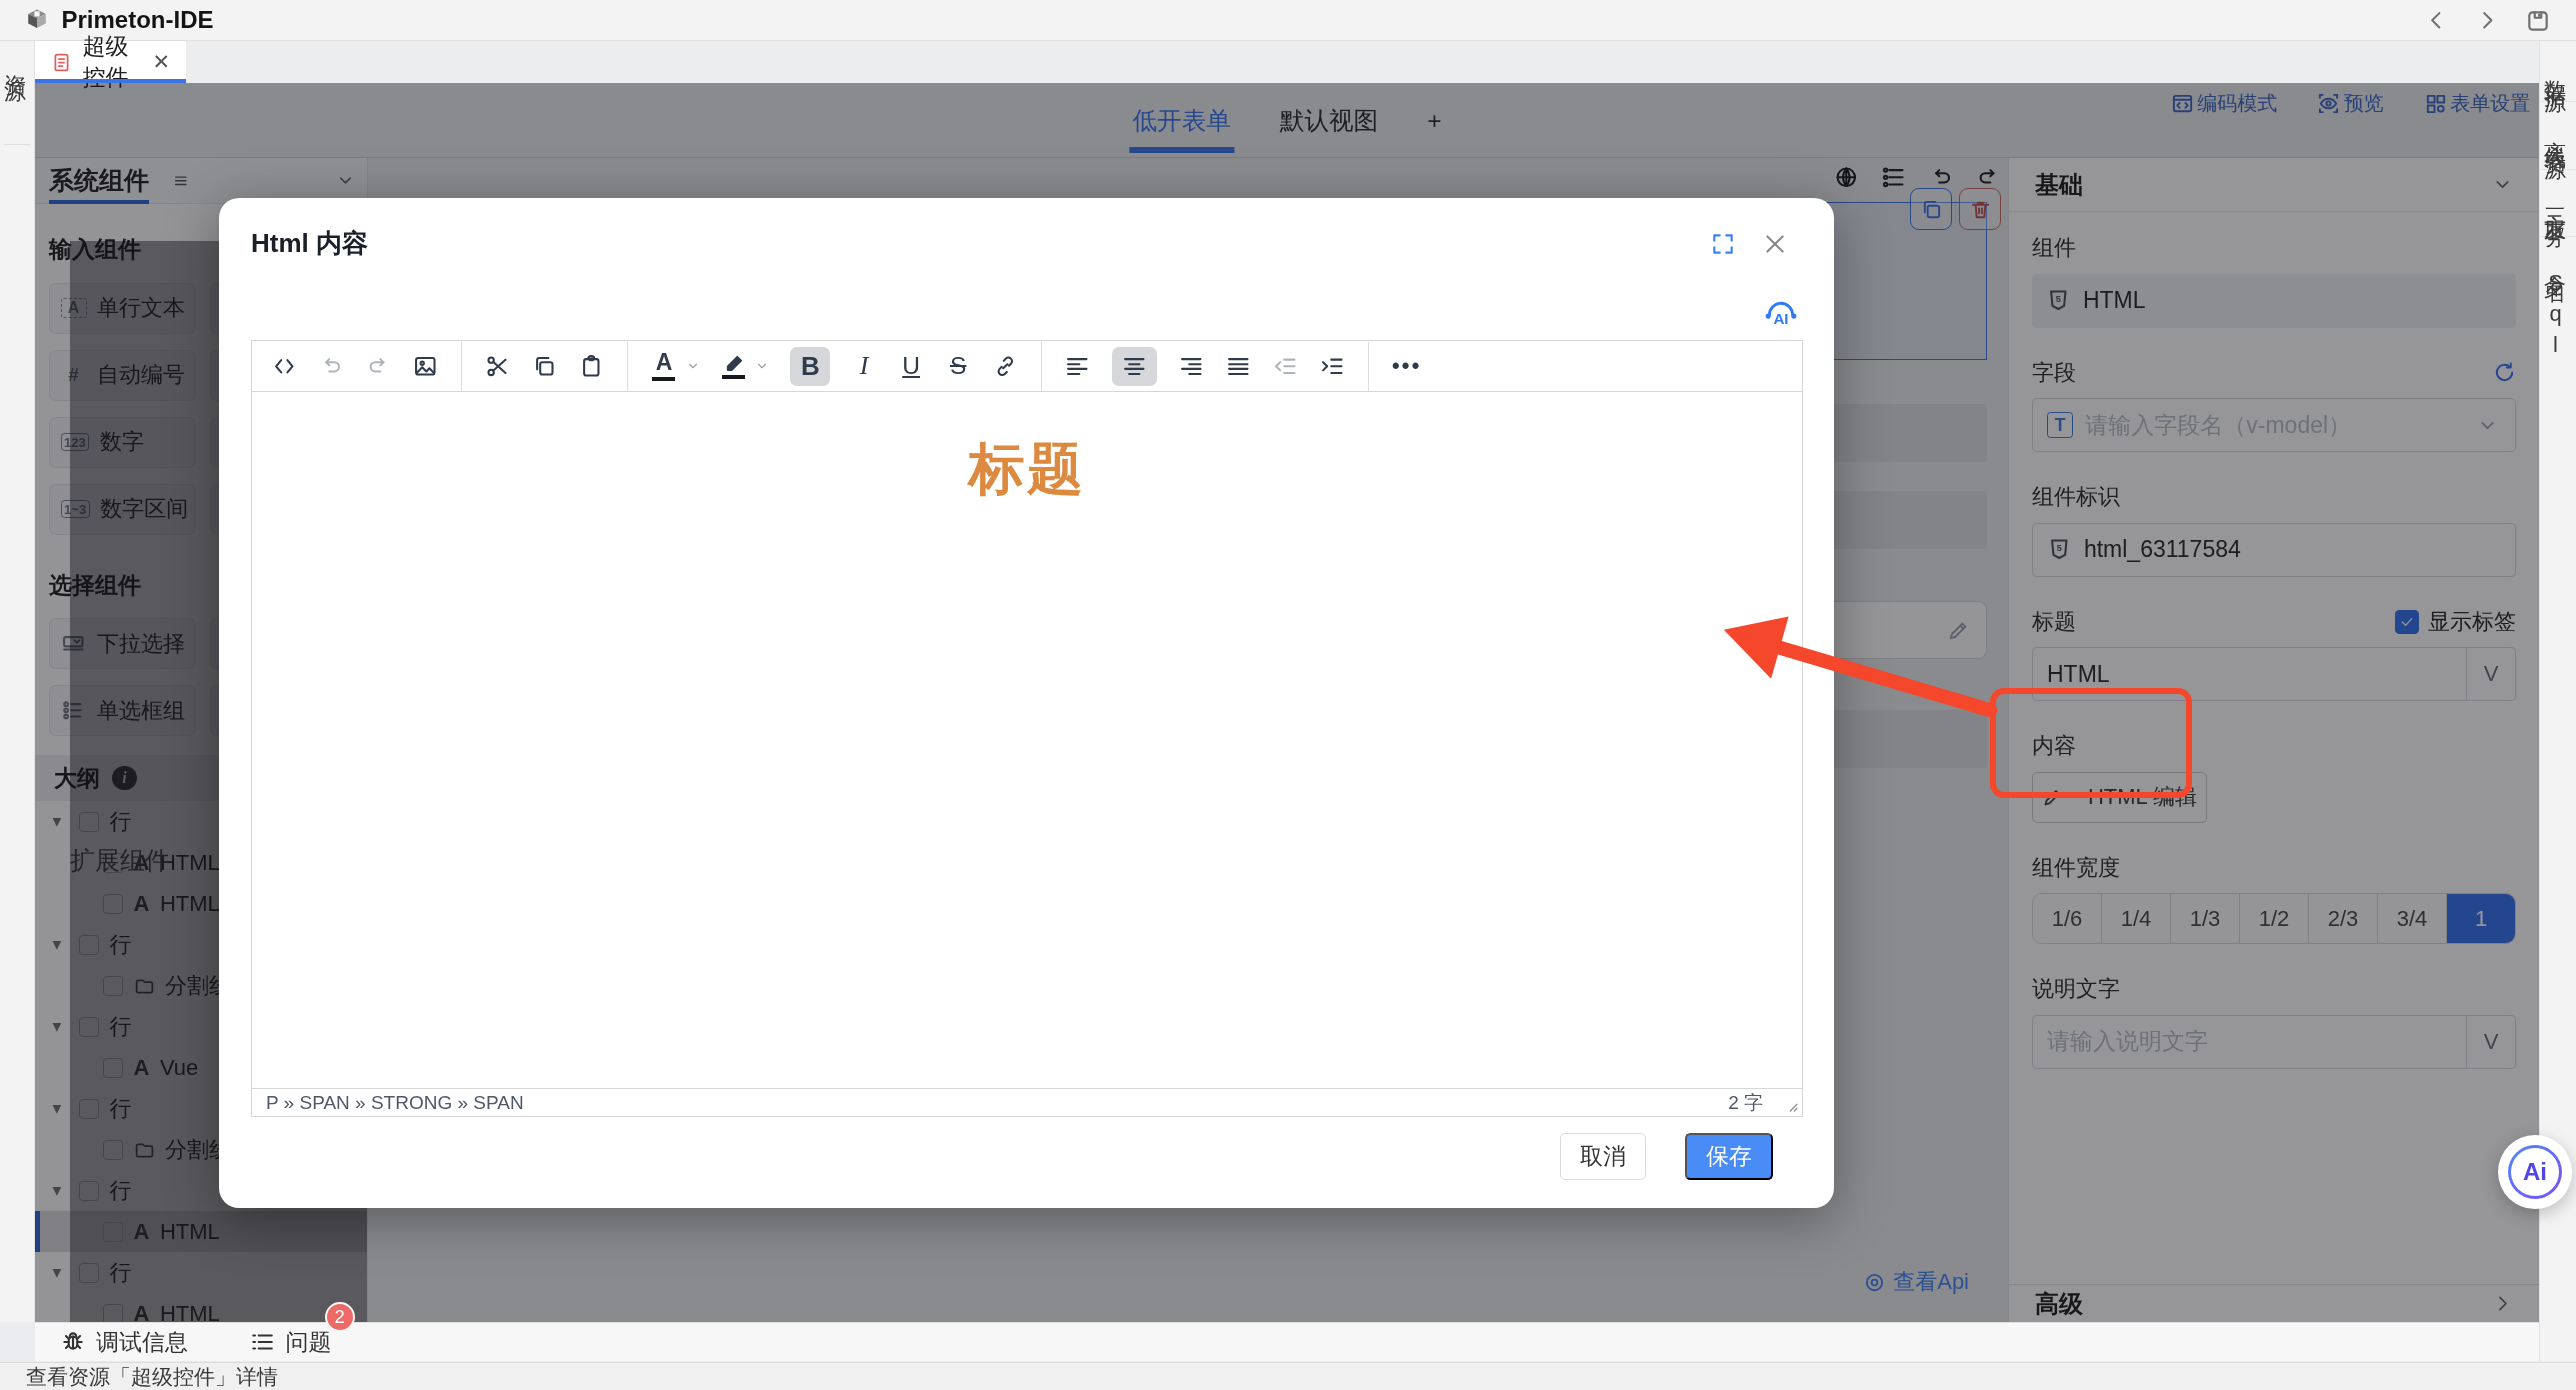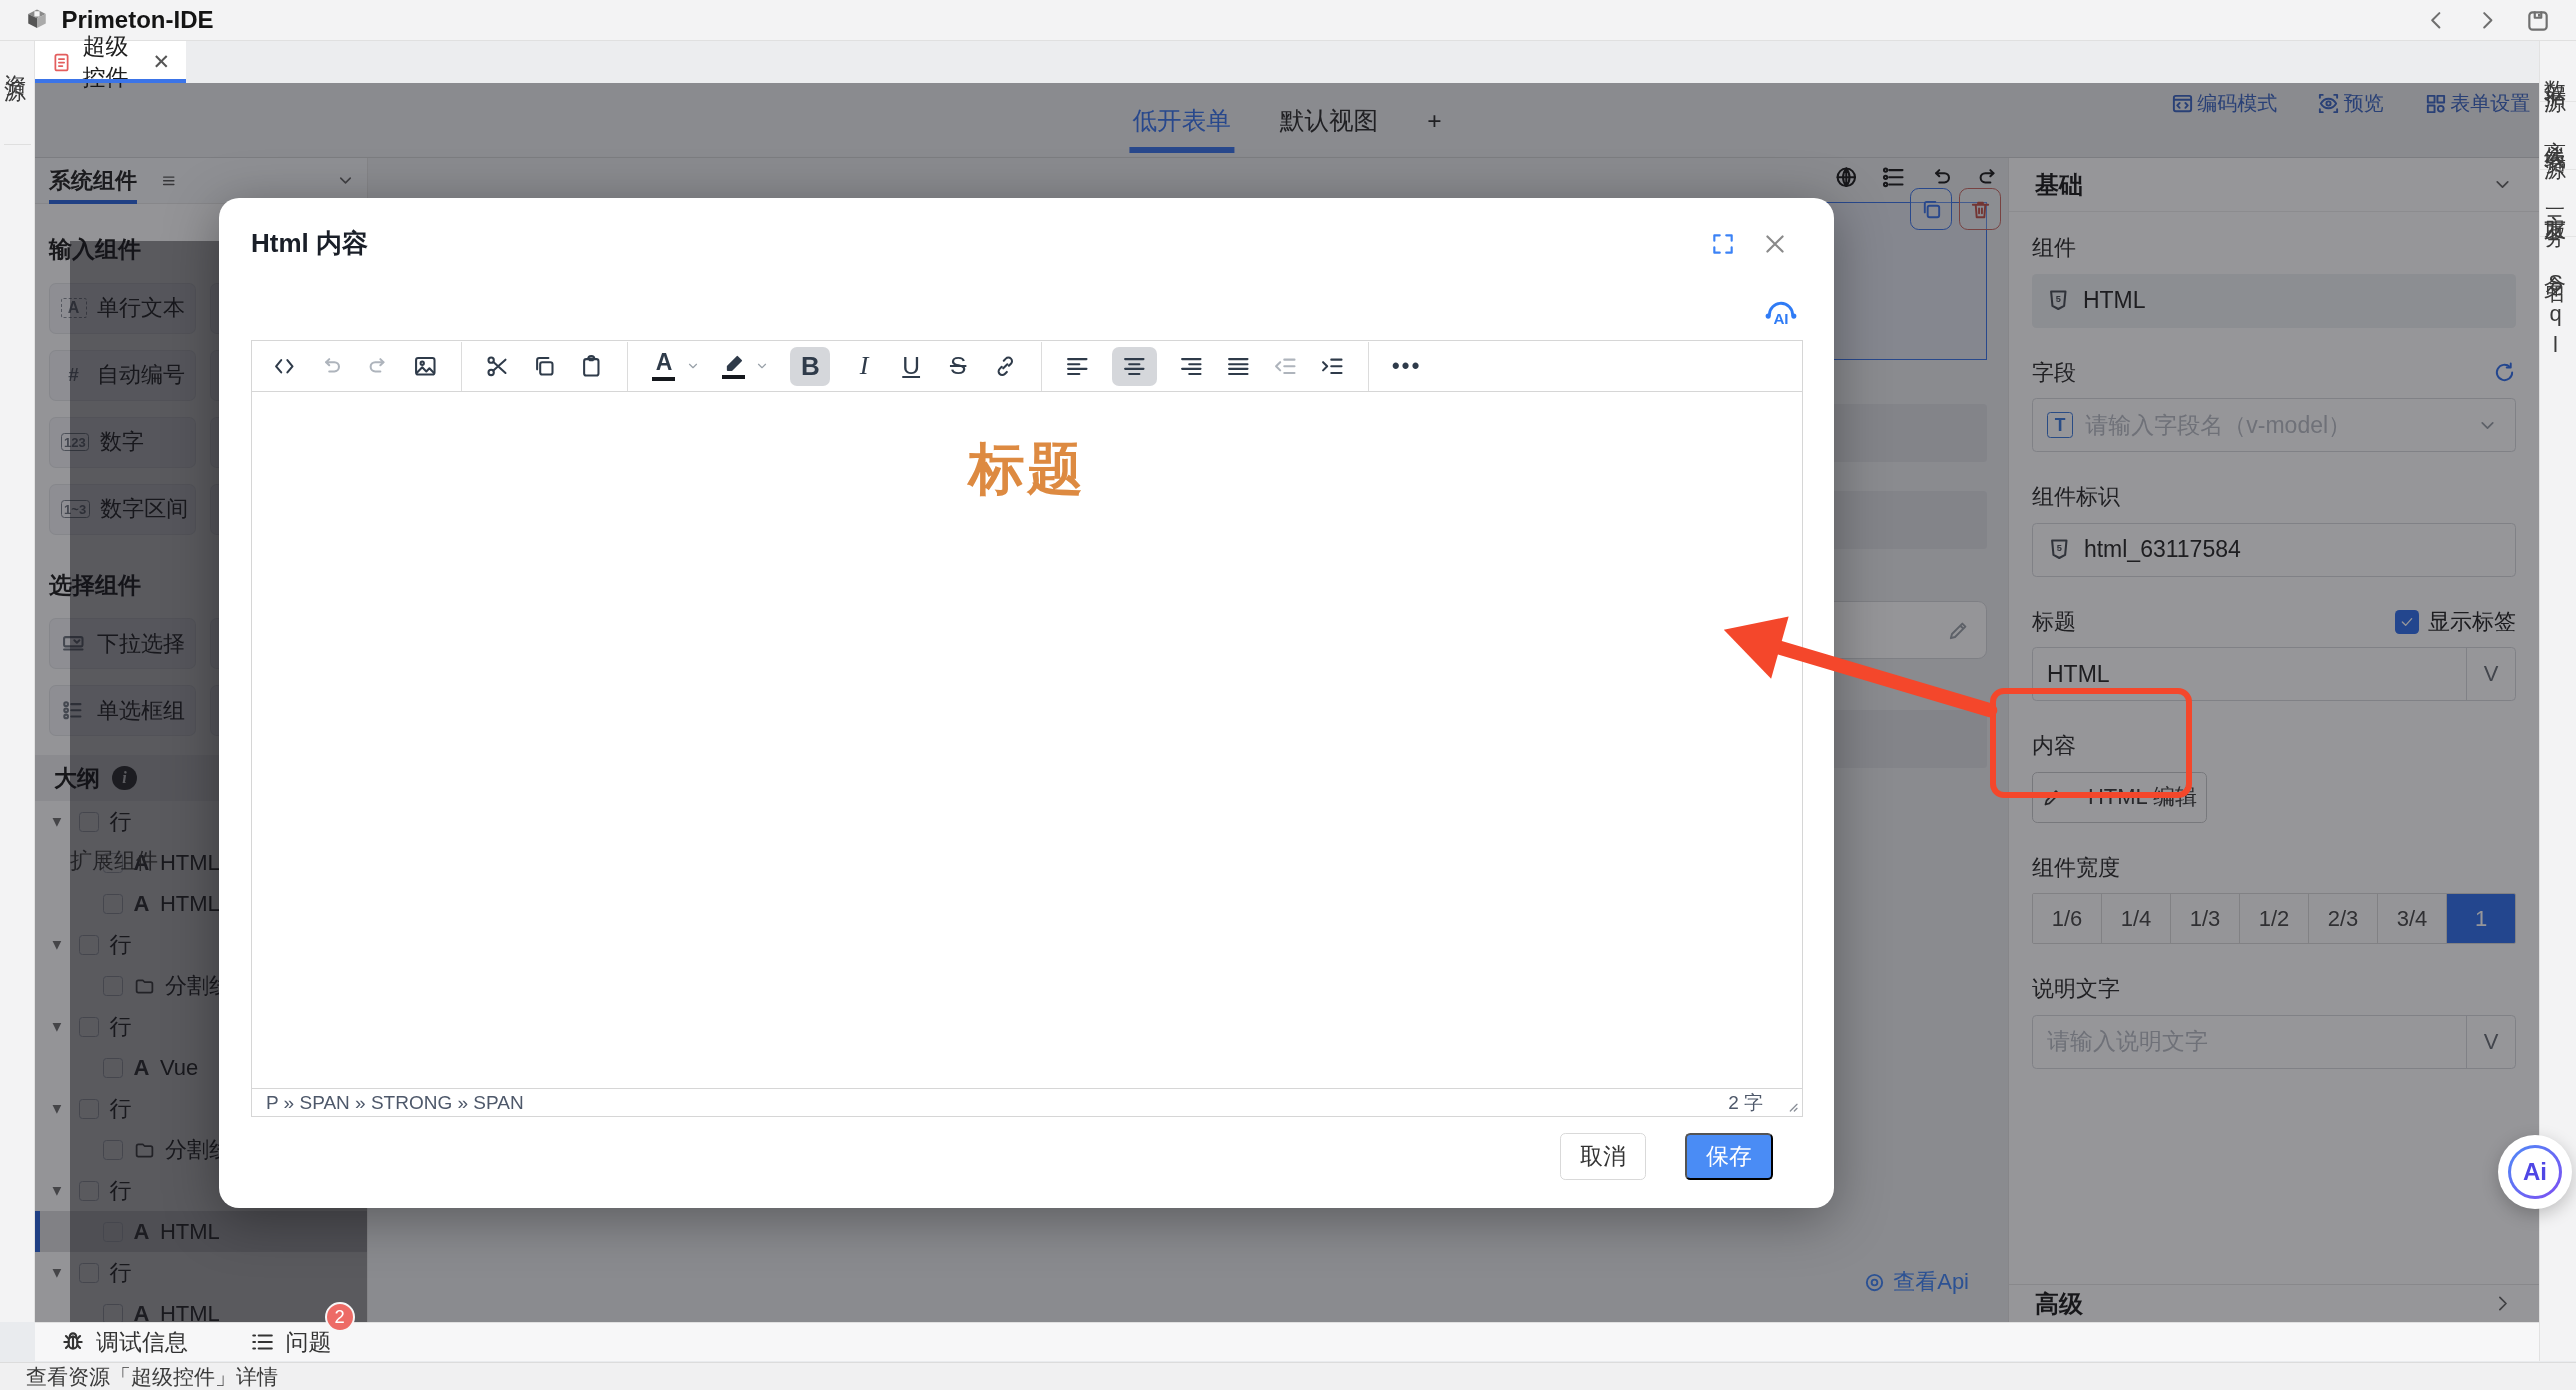--- a/index.html
+++ b/index.html
@@ -34,21 +34,21 @@
   .view-tabs { position:absolute; left:50%; transform:translateX(-50%); top:0; height:75px; display:flex; align-items:center; gap:49px; }
   .view-tab { font-size:24.6px; color:#2E2E2E; height:75px; display:flex; align-items:center; position:relative; }
   .view-tab.active { color:#3B74E8; }
   .view-tab.active .tab-bar { position:absolute; left:-3.5px; right:-3.5px; bottom:5.3px; height:5.3px; background:#3B74E8; }
   .header-actions { position:absolute; right:8.8px; top:7px; display:flex; gap:40px; color:#3D66C0; }
   .h-act { display:flex; flex-direction:row; align-items:center; gap:3.5px; font-size:20px; }
 
   
   .left-panel { position:absolute; left:0; top:75px; width:333px; bottom:0; background:#FBFBFC; border-right:0.9px solid #DFDFDF; overflow:hidden; }
   .lp-tabs { height:46px; background:#F3F4F6; display:flex; align-items:center; padding:0 14px; gap:23px; border-bottom:0.9px solid #E4E4E4; position:relative; }
-  .lp-tab { font-size:22px; font-weight:bold; color:#242424; height:46px; display:flex; align-items:center; position:relative; }
+  .lp-tab { font-size:25px; font-weight:bold; color:#242424; height:46px; display:flex; align-items:center; position:relative; }
   .lp-tab.active::after { content:""; position:absolute; left:0; right:0; bottom:0; height:3.5px; background:#2E66D9; }
   .lp-tab.dim { font-weight:normal; color:#333; }
   .lp-burger { color:#555; }
   .lp-chevron { position:absolute; right:12.3px; color:#666; }
   .lp-body { padding:16px 14px 0; }
   .sec-title { font-size:23px; font-weight:bold; color:#1F1F1F; margin:14px 0 17.5px; }
   .comp-grid { display:grid; grid-template-columns:147px 147px; gap:16px 14px; }
   .comp-item { height:51px; background:#F0F1F4; border:0.9px solid rgba(0,0,0,0.05); border-radius:7px; display:flex; align-items:center; gap:10.5px; padding-left:10.5px; font-size:22px; color:#2B2B2B; overflow:hidden; }
   .ci-icon { color:#6E747E; font-weight:bold; font-size:19px; display:flex; align-items:center; justify-content:center; min-width:26px; }
   .box-glyph { border:1.8px solid #7B828C; border-radius:3.5px; font-size:13px; padding:0.9px 2.6px; font-weight:bold; color:#6E747E; }
@@ -87,21 +87,21 @@
   .fld.ro { background:#EEF0F2; color:#2A2A2A; }
   .fld.ed { background:#FFF; border:0.9px solid #D8DADE; color:#2A2A2A; position:relative; }
   .fld input { border:none; outline:none; background:transparent; font-size:23px; flex:1; color:#2A2A2A; font-family:inherit; min-width:0; }
   .fld input::placeholder { color:#B9BDC5; }
   .v-suffix { position:absolute; right:0; top:0; bottom:0; width:49px; border-left:0.9px solid #D8DADE; display:flex; align-items:center; justify-content:center; color:#6A6F77; font-size:22px; }
   .t-icon { width:26px; height:26px; border:1.8px solid #3E7BDB; border-radius:3.5px; color:#3E7BDB; font-size:17.5px; font-weight:bold; display:flex; align-items:center; justify-content:center; flex:none; }
   .h5-icon { color:#4A4F57; flex:none; }
   .chk-row { display:flex; align-items:center; gap:8.8px; font-size:22px; color:#262626; }
   .chk { width:24px; height:24px; background:#3370EB; border-radius:4.4px; display:flex; align-items:center; justify-content:center; }
   .html-edit-btn { width:175px; height:51px; border:0.9px solid #C8CACC; border-radius:5.3px; background:transparent; display:flex; align-items:center; justify-content:center; gap:25px; font-size:22px; color:#3A3A3A; }
-  .seg { display:flex; border:0.9px solid #D9D9D9; border-radius:2px; overflow:hidden; height:51px; }
+  .seg { display:flex; border:0.9px solid #D9D9D9; border-radius:10px; overflow:hidden; height:51px; }
   .seg-cell { flex:1; display:flex; align-items:center; justify-content:center; font-size:22px; color:#4A4A4A; border-right:0.9px solid #D9D9D9; background:#FEFEFE; }
   .seg-cell:last-child { border-right:none; }
   .seg-cell.active { background:#3370EB; color:#FFF; }
   .rp-advanced { position:absolute; left:0; right:0; bottom:0; height:38px; border-top:0.9px solid #E6E6E6; display:flex; align-items:center; justify-content:space-between; padding:0 26px; font-size:24px; font-weight:bold; color:#1D1D1D; background:#FFF; }
 
   
   .dim { position:absolute; left:35px; top:83px; width:2504px; height:1239px; background:rgba(15,17,22,0.44); z-index:40; }
 
   
   .modal { position:absolute; left:219px; top:198px; width:1615px; height:1010px; background:#FFF; border-radius:20px; box-shadow:0 10.5px 53px rgba(0,0,0,0.35); z-index:50; }

